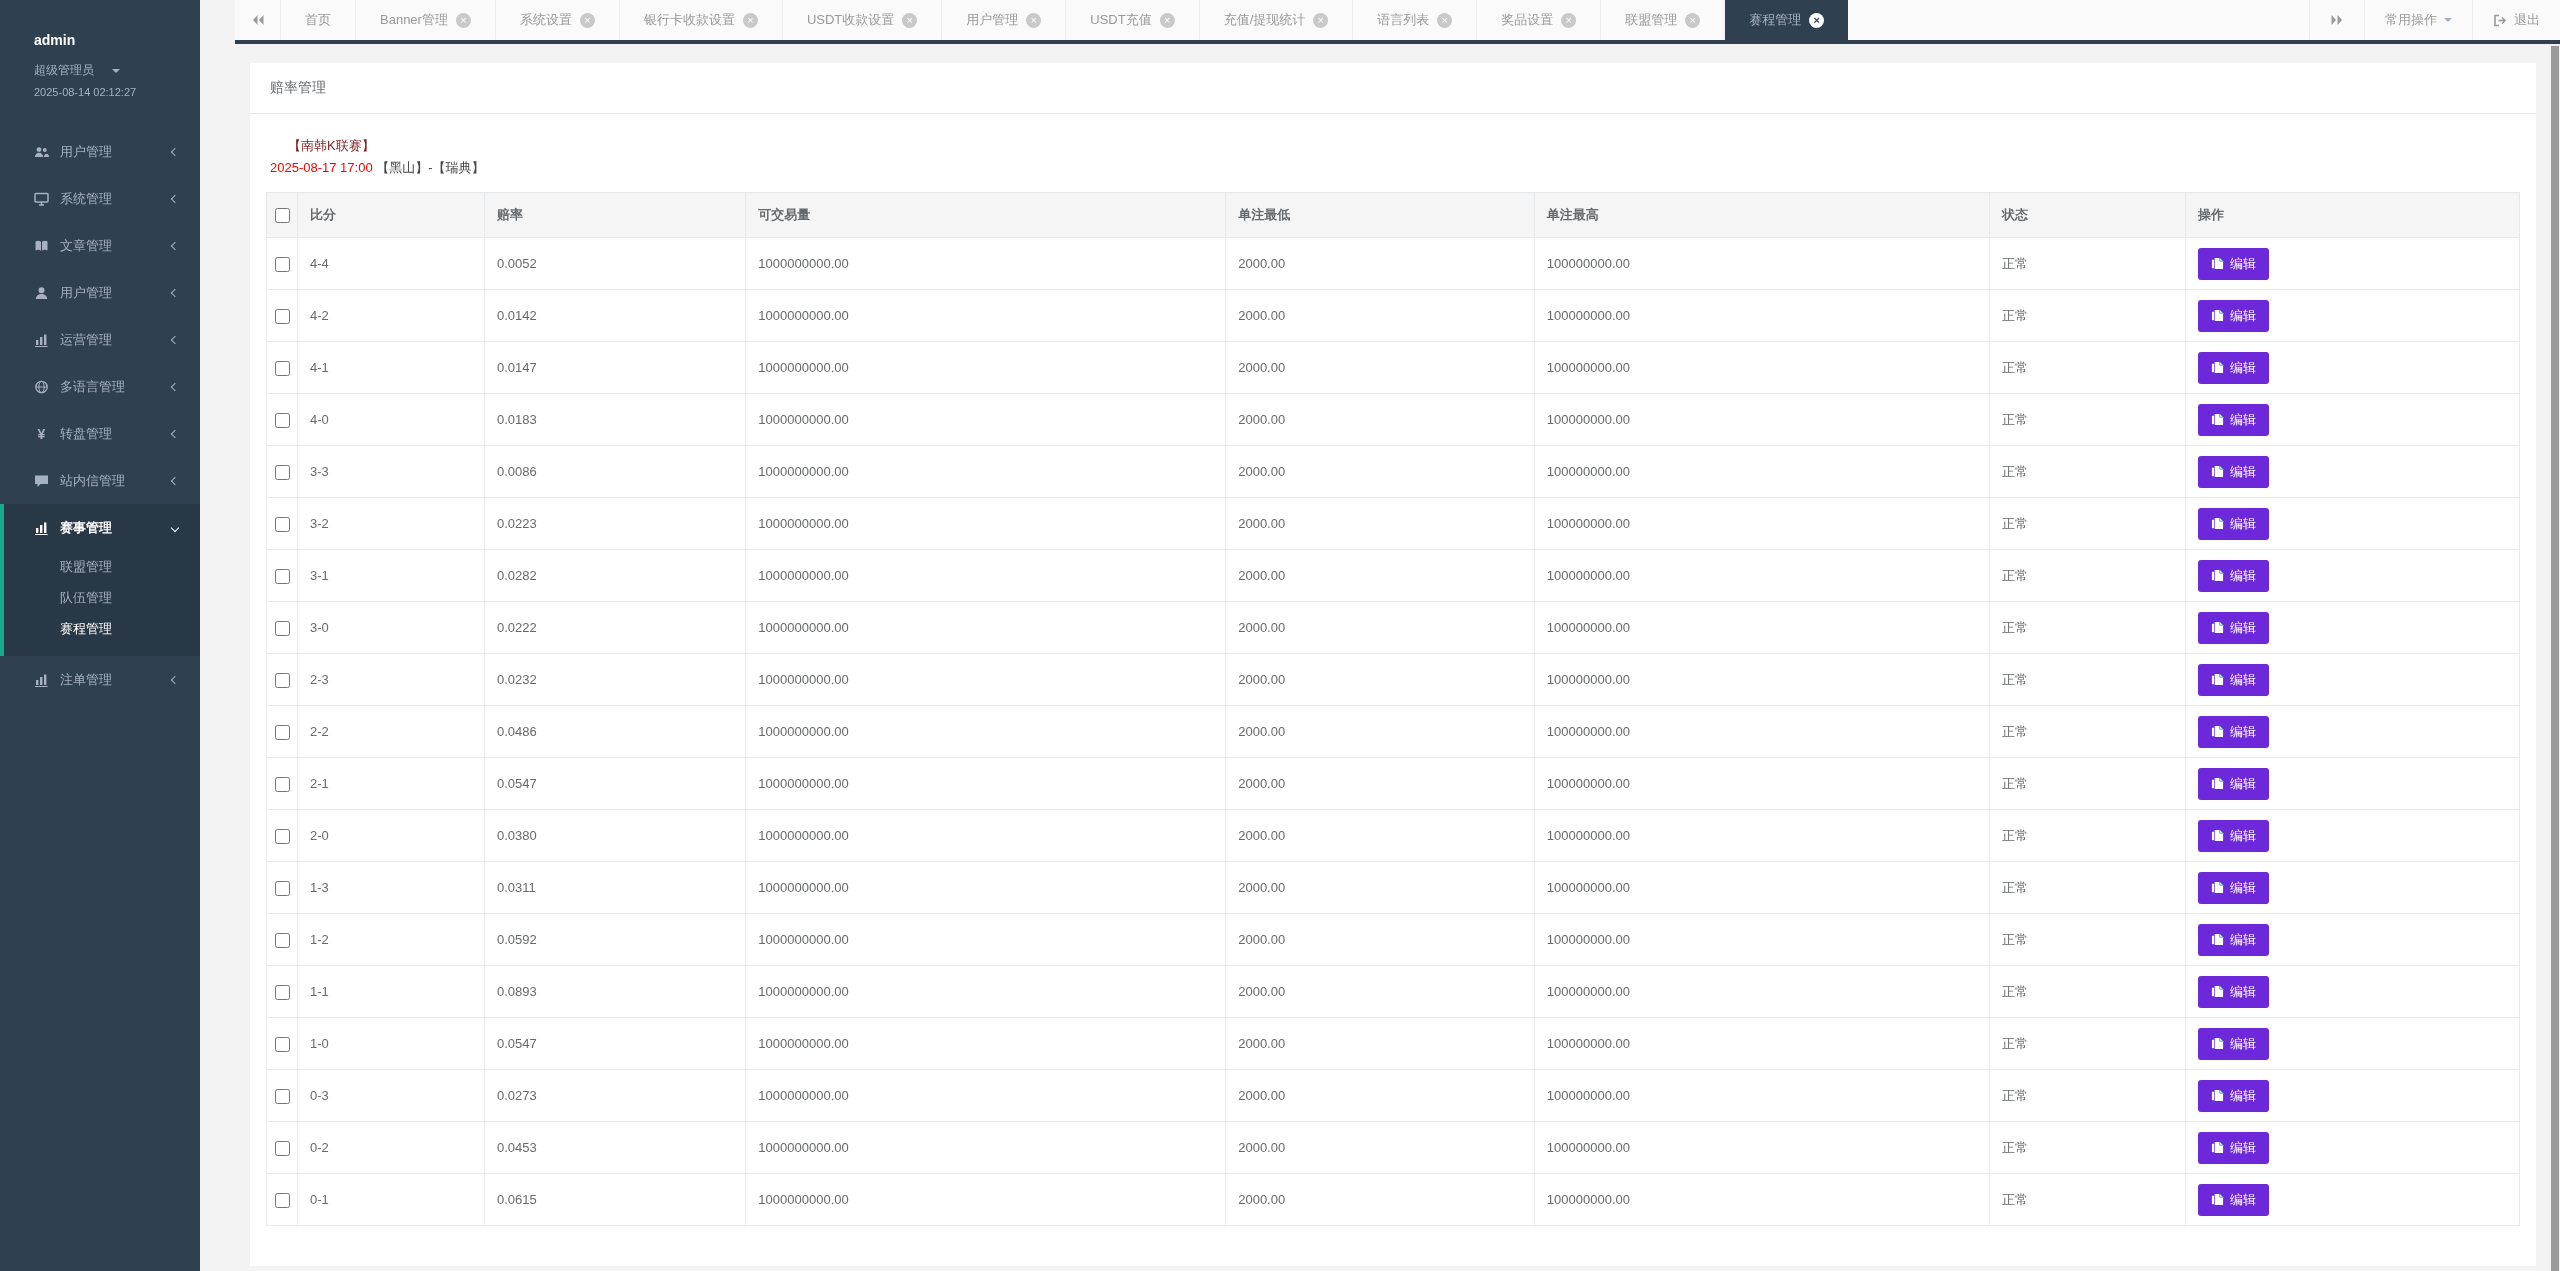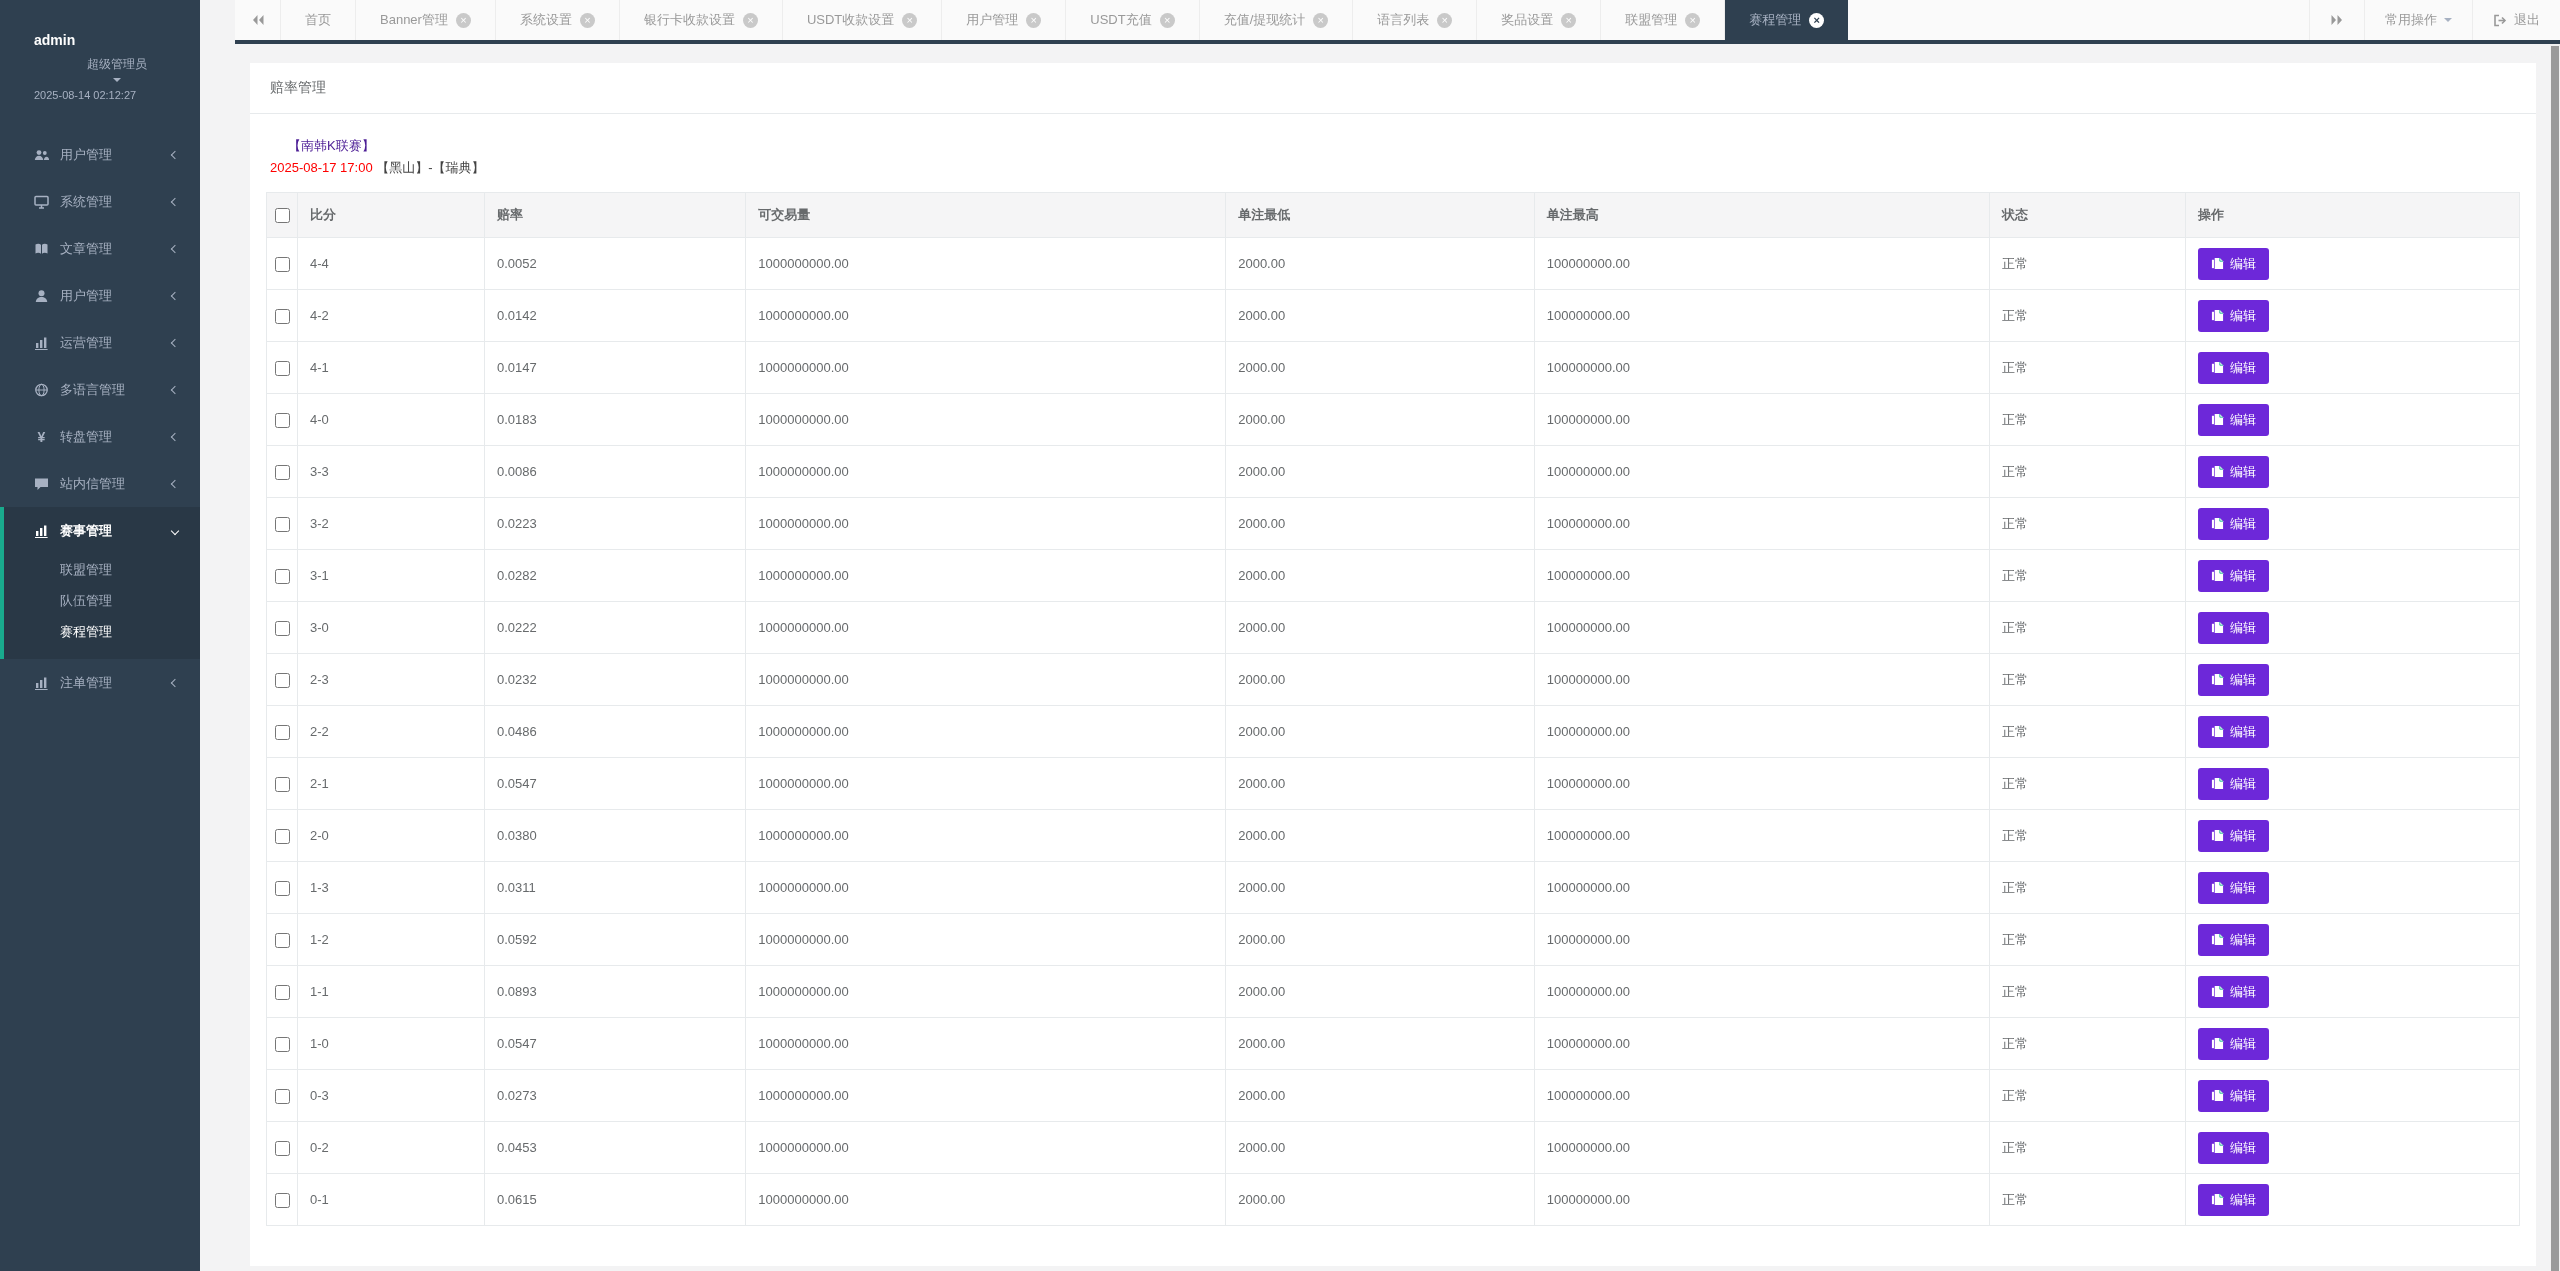--- a/index.html
+++ b/index.html
@@ -5,21 +5,21 @@
   * { box-sizing: border-box; margin: 0; padding: 0; }
   html,body { width:2560px; height:1271px; overflow:hidden; }
   body {
     font-family:"Liberation Sans","DejaVu Sans",sans-serif;
     background:#f3f3f4; color:#676a6c; font-size:13px;
   }
   
   .sidebar { position:absolute; left:0; top:0; width:200px; height:1271px; background:#2f4050; z-index:5; }
   .profile { padding:32px 0 16px 34px; }
   .profile-name { color:#ffffff; font-weight:bold; font-size:14px; }
-  .profile-role { color:#a7b1c2; font-size:12px; margin-top:8px; cursor:pointer; display:flex; align-items:center; gap:5px;flex-direction:column; }
+  .profile-role { color:#a7b1c2; font-size:12px; margin-top:14px; cursor:pointer; display:flex; align-items:center; gap:18px; }
   .caret-down { width:0; height:0; border-left:4px solid transparent; border-right:4px solid transparent; border-top:4px solid #a7b1c2; display:inline-block; }
   .profile-date { color:#a7b1c2; font-size:11px; margin-top:7px; }
   .side-nav { margin-top:14px; }
   .nav-item { position:relative; height:47px; display:flex; align-items:center; gap:11px; padding-left:34px; color:#a7b1c2; font-size:13px; cursor:pointer; }
   .nav-item .nav-icon { width:15px; height:15px; display:inline-flex; align-items:center; justify-content:center; color:#a7b1c2; }
   .chev { position:absolute; right:22px; width:6px; height:6px; border-color:#a7b1c2; }
   .chev-left { border-left:1.5px solid #a7b1c2; border-bottom:1.5px solid #a7b1c2; transform:rotate(45deg); }
   .chev-down { border-right:1.5px solid #fff; border-bottom:1.5px solid #fff; transform:rotate(45deg); }
   .nav-section-active { background:#293846; border-left:4px solid #19aa8d; }
   .nav-section-active .nav-item { padding-left:30px; color:#ffffff; font-weight:bold; }
@@ -39,21 +39,21 @@
   .topbar-right { margin-left:auto; display:flex; height:40px; flex:0 0 auto; }
   .right-cell { display:flex; align-items:center; gap:7px; padding:0 20px; color:#999; font-size:13px; border-left:1px solid #ededed; cursor:pointer; white-space:nowrap; }
   
   .scrollbar { position:absolute; right:0; top:44px; bottom:0; width:10px; background:#f1f1f1; z-index:6; }
   .scrollbar .thumb { position:absolute; left:1px; right:1px; top:2px; bottom:0; background:#9a9a9a; }
   
   .main { position:absolute; left:235px; top:44px; right:0; bottom:0; overflow:hidden; background:#f3f3f4; }
   .panel { background:#ffffff; margin:19px 24px 0 15px; }
   .panel-header { padding:16px 20px; font-size:14px; color:#676a6c; border-bottom:1px solid #e7eaec; background:#ffffff; }
   .panel-body { padding:22px 16px 40px 16px; }
-  .match-league { color:#4c1d95; font-size:13px; padding-left:22px; line-height:20px; }
+  .match-league { color:#7f1d1d; font-size:13px; padding-left:22px; line-height:20px; }
   .match-line { font-size:13px; padding-left:4px; line-height:20px; margin-top:2px; color:#444; }
   .match-time { color:#ff0000; }
   .odds-table { width:100%; border-collapse:collapse; margin-top:14px; table-layout:fixed; }
   .odds-table th, .odds-table td { border:1px solid #e7eaec; text-align:left; font-size:13px; color:#676a6c; padding:0 12px; overflow:hidden; }
   .odds-table th { background:#f5f5f6; font-weight:bold; height:45px; }
   .odds-table td { height:52px; background:#ffffff; }
   .cb-cell { text-align:center !important; padding:0 !important; }
   input[type=checkbox] { width:15px; height:15px; margin:0; vertical-align:middle; cursor:pointer; }
   .btn-edit { display:inline-flex; align-items:center; gap:6px; background:#6d28d9; color:#ffffff; border:none; border-radius:3px; padding:7px 13px; font-size:13px; cursor:pointer; font-family:inherit; }
   .btn-edit svg { display:block; }

